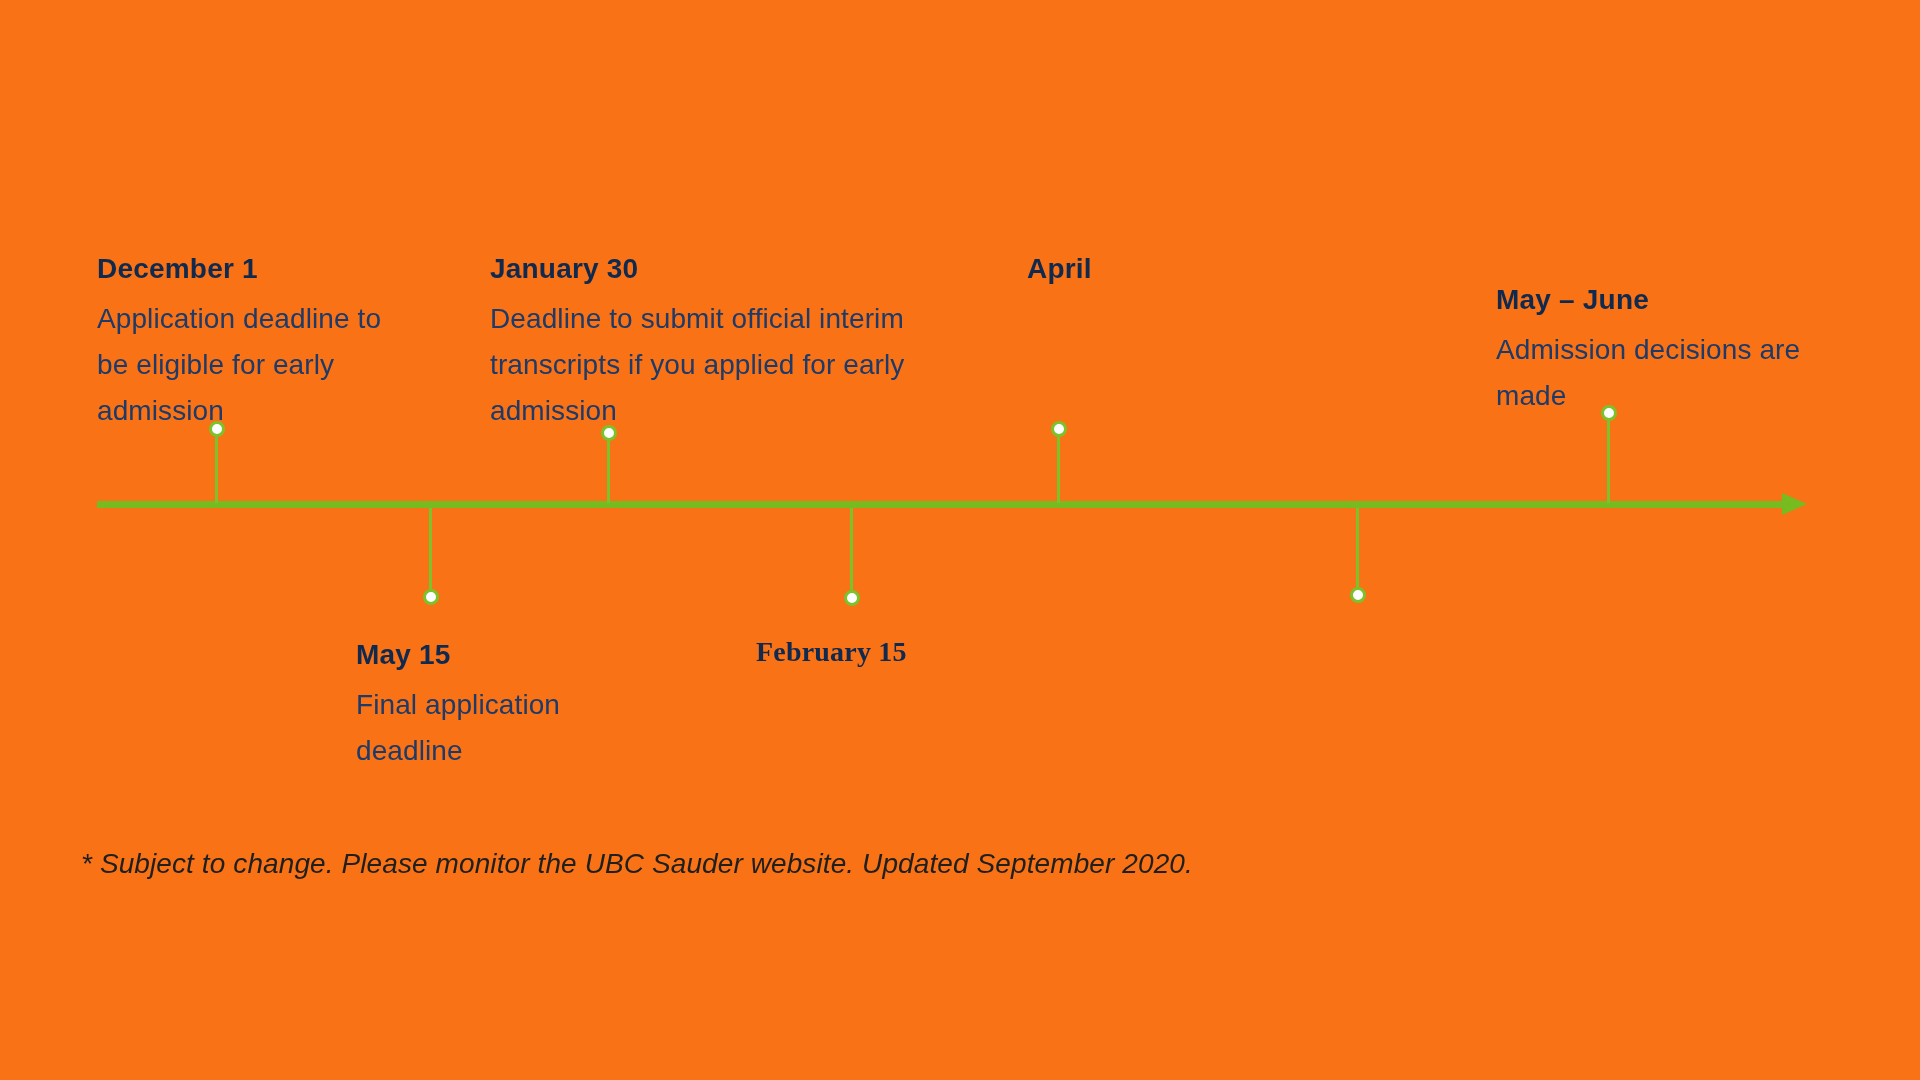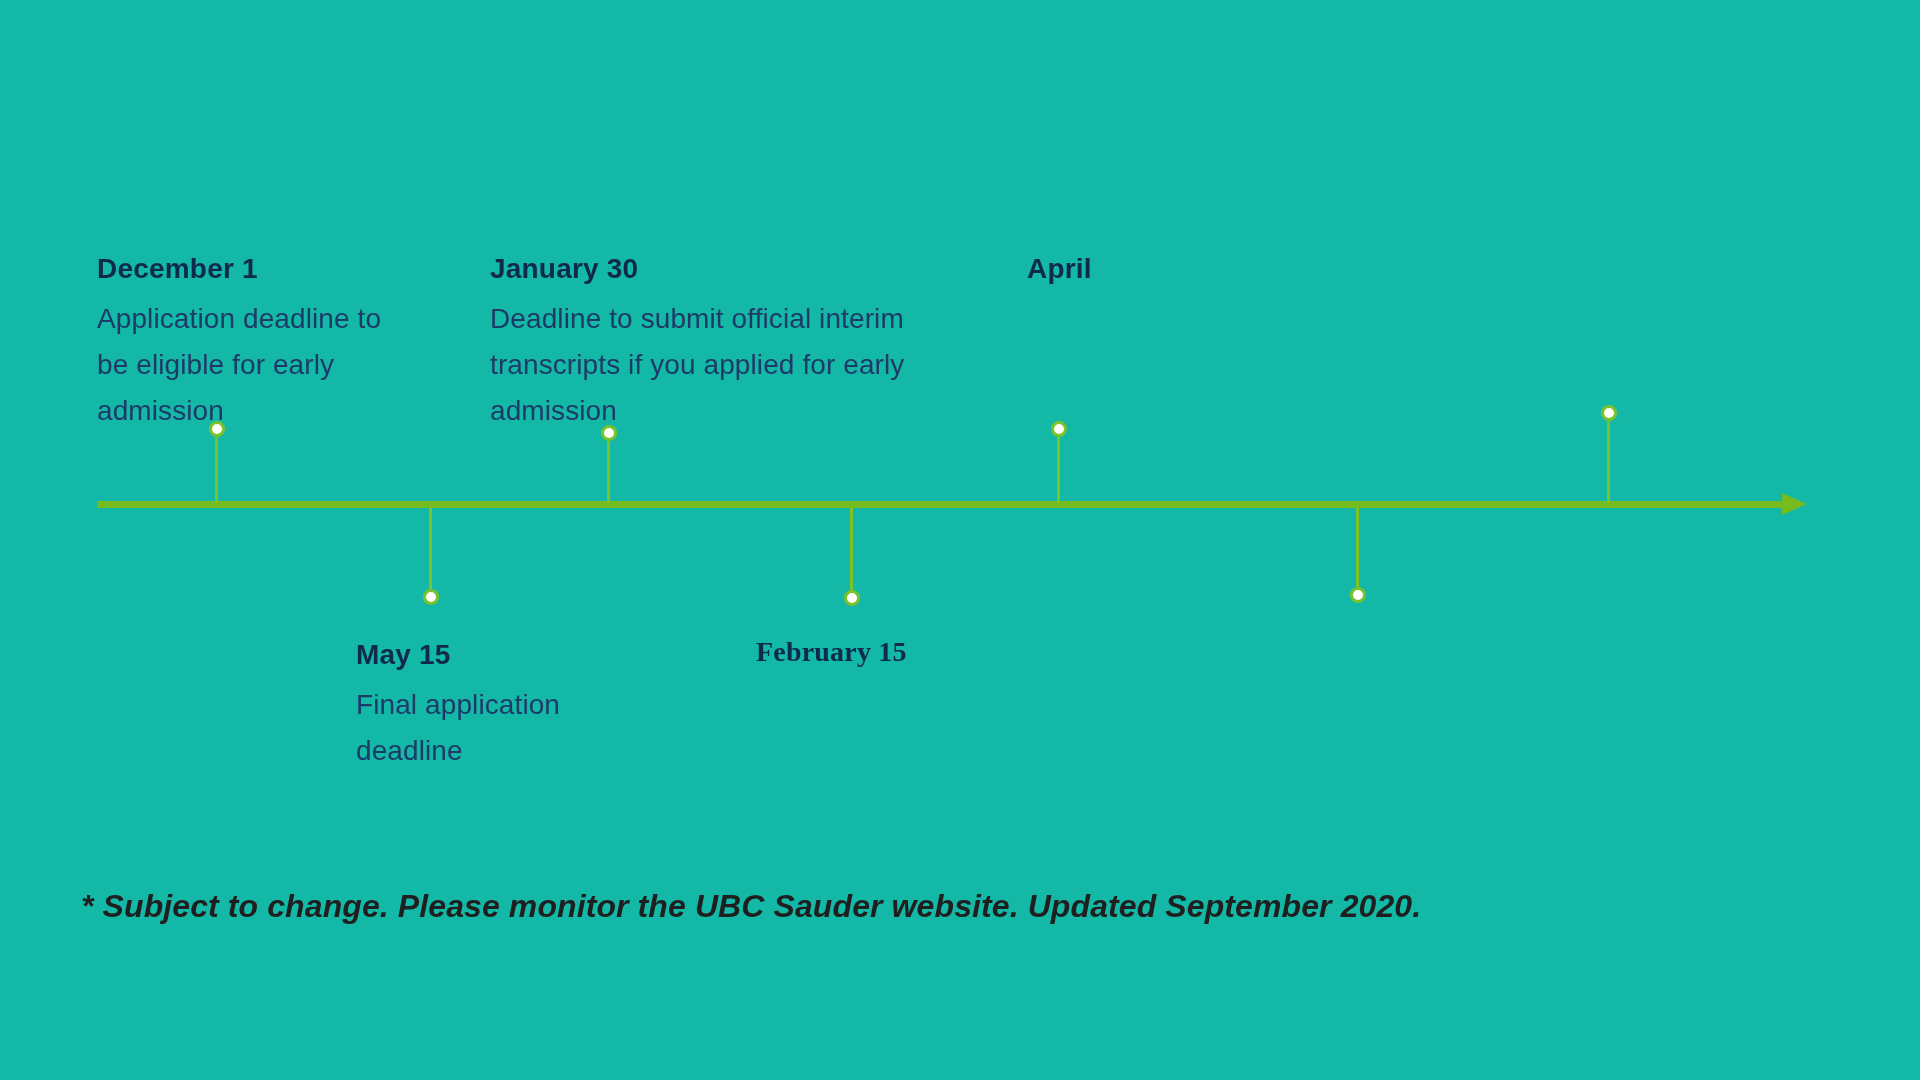--- a/index.html
+++ b/index.html
@@ -4,21 +4,21 @@
 <style>
   html, body {
     margin: 0;
     padding: 0;
     background: #ffffff;
   }
   .canvas {
     position: relative;
     width: 1920px;
     height: 1080px;
-    background: #14b8a6;
+    background: #f97316;
     overflow: hidden;
     font-family: "Liberation Sans", "DejaVu Sans", sans-serif;
   }
 
   
   .axis {
     position: absolute;
     left: 97px;
     top: 501px;
     width: 1690px;
@@ -91,25 +91,25 @@
   .ev-apr    { left: 1027px; top: 250px; width: 290px; }
   .ev-mayjun { left: 1496px; top: 281px; width: 340px; }
   .ev-jan15  { left: 356px;  top: 636px; width: 240px; }
   .ev-feb15  { left: 756px;  top: 633px; width: 420px; font-family: Liberation Serif, serif; }
   .ev-may15  { left: 1300px; top: 631px; width: 590px; }
 
   
   .footnote {
     position: absolute;
     left: 81px;
-    top: 888px;
+    top: 848px;
     width: 1400px;
-    font-size: 32px;
+    font-size: 28px;
     font-style: italic;
-    font-weight: 700;
+    font-weight: 400;
     color: #1F1F1F;
     letter-spacing: 0.1px;
   }
 </style>
 </head>
 <body>
 
 <div class="canvas">
 
   <div class="axis"></div>
@@ -138,20 +138,24 @@
 
   <div class="event ev-jan30">
     <div class="ev-title">January 30</div>
     <div class="ev-desc">Deadline to submit official interim transcripts if you applied for early admission</div>
   </div>
 
   <div class="event ev-apr">
     <div class="ev-title">April</div>
   </div>
 
+  <div class="event ev-mayjun">
+    <div class="ev-title">May – June</div>
+    <div class="ev-desc">Admission decisions are made</div>
+  </div>
 
   <div class="event ev-jan15">
     <div class="ev-title">May 15</div>
     <div class="ev-desc">Final application deadline</div>
   </div>
 
   <div class="event ev-feb15">
     <div class="ev-title">February 15</div>
   </div>
 

